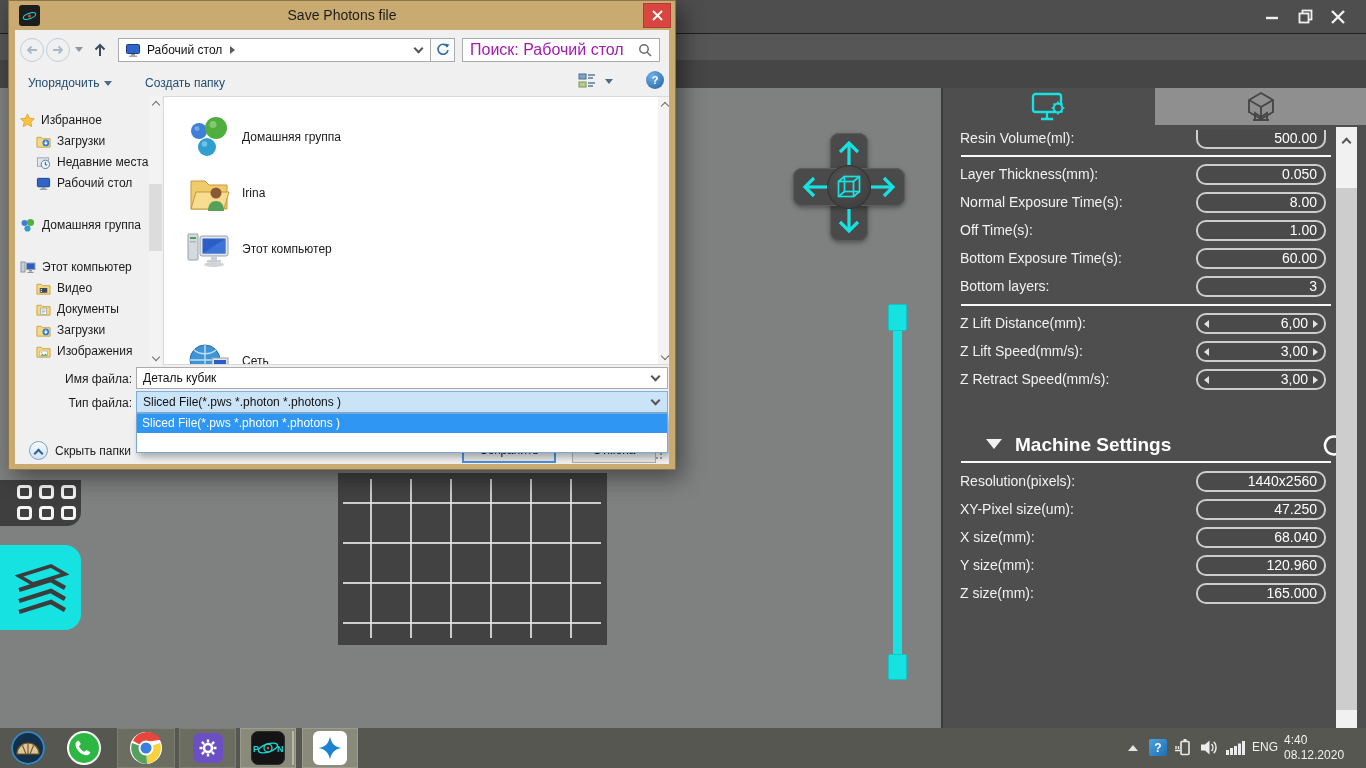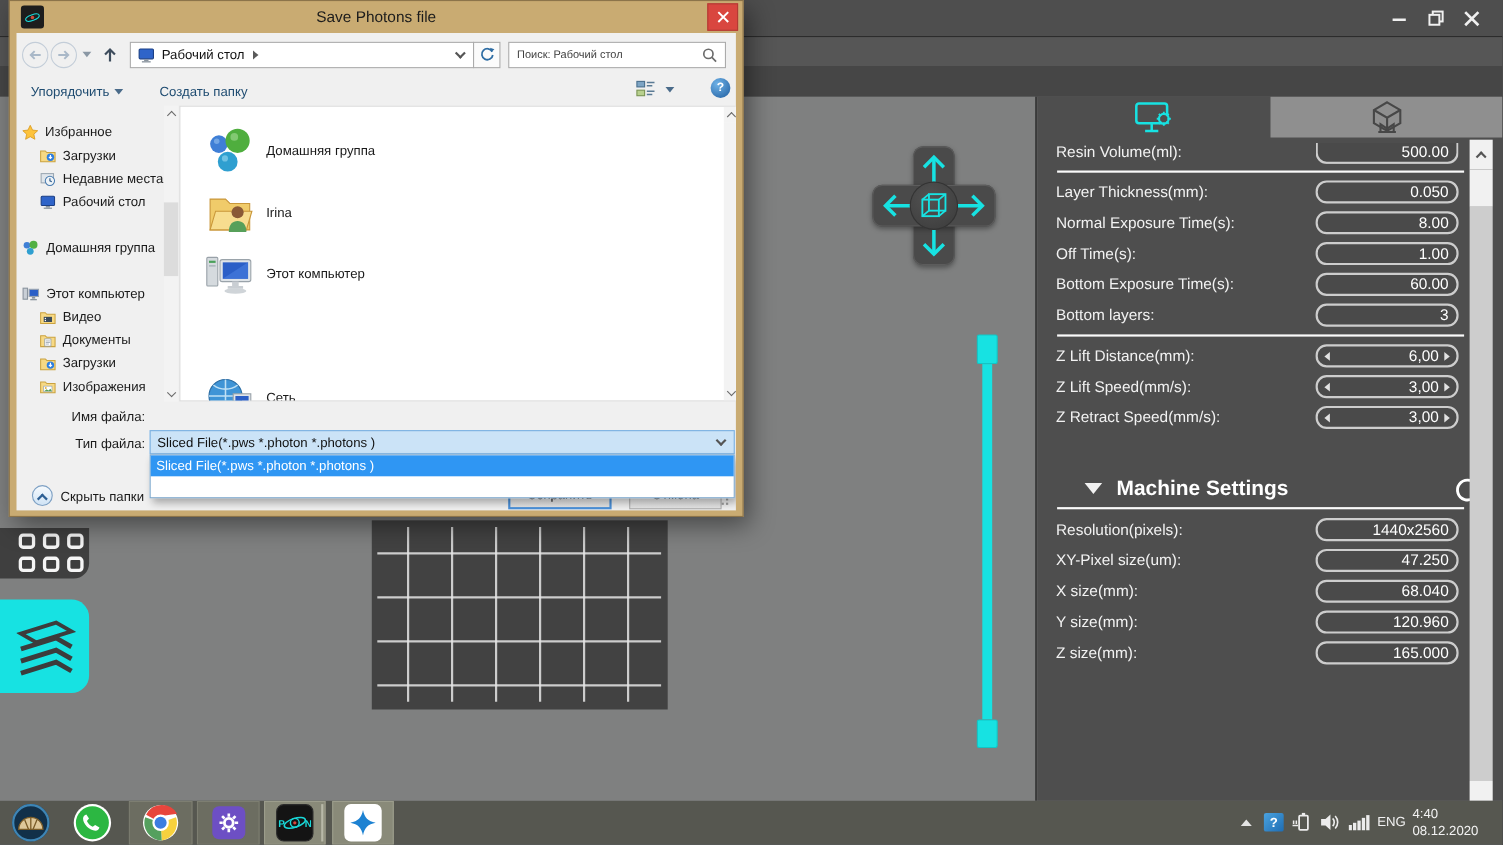--- a/index.html
+++ b/index.html
@@ -57,21 +57,21 @@
   
   .dialog{left:8px;top:0;width:668px;height:470px;background:#c9ab72;border:1px solid #8c744a;box-sizing:border-box;
      box-shadow:6px 8px 22px rgba(0,0,0,.45)}
   .dlg-title{left:0;top:0;width:100%;height:29px;text-align:center;font-size:14px;color:#1c1c1c;line-height:29px}
   .dlg-close{right:4px;top:2px;width:28px;height:25px;background:#d9463f;border:1px solid #b23a34;box-sizing:border-box;
      display:flex;align-items:center;justify-content:center;cursor:pointer}
   .dlg-body{left:6px;top:29px;width:654px;height:434px;background:#f0f0f0;overflow:hidden}
   .navcirc{width:24px;height:24px;border-radius:50%;border:1.5px solid #c3cdd8;box-sizing:border-box;display:flex;align-items:center;justify-content:center;cursor:pointer}
   .addrbar{background:#fff;border:1px solid #ababab;box-sizing:border-box;display:flex;align-items:center;cursor:text}
   .searchbox{background:#fff;border:1px solid #ababab;box-sizing:border-box;display:flex;align-items:center;cursor:text}
-  .searchbox .ph{flex:1;color:#404040;font-size:10px;padding-left:7px;white-space:nowrap;overflow:hidden}
+  .searchbox .ph{flex:1;color:#a21caf;font-size:16px;padding-left:7px;white-space:nowrap;overflow:hidden}
   .cmdtext{font-size:12px;color:#1f4c71;cursor:pointer;display:flex;align-items:center;gap:5px}
   .tri-d{width:0;height:0;border-left:4px solid transparent;border-right:4px solid transparent;border-top:5px solid #4a6b8a}
   .listpanel{left:148px;top:66px;width:509px;height:269px;background:#fff;border:1px solid #d9d9d9;box-sizing:border-box;overflow:hidden}
   .sideitem{position:absolute;height:20px;display:flex;align-items:center;gap:6px;font-size:12px;color:#1a1a1a;cursor:pointer;white-space:nowrap}
   .fitem{position:absolute;display:flex;align-items:center;gap:10px;cursor:pointer}
   .fitem .lbl{font-size:12px;color:#1a1a1a;white-space:nowrap}
   .sscroll{background:#f3f3f3}
   .sthumb{background:#dcdcdc}
   .flabel{font-size:12px;color:#1a1a1a;text-align:right}
   .combo{background:#fff;border:1px solid #ababab;box-sizing:border-box;display:flex;align-items:center;cursor:pointer}
@@ -600,20 +600,24 @@
         <div class="abs sscroll scrollarrow" style="left:494px;top:0;width:14px;height:14px">
             <span class="chev up" style="border-color:#6b6b6b;width:6px;height:6px;border-width:1.5px"></span>
           </div>
         <div class="abs sscroll" style="left:494px;top:14px;width:14px;height:239px"></div>
         <div class="abs sscroll scrollarrow" style="left:494px;top:253px;width:14px;height:14px">
             <span class="chev down" style="border-color:#6b6b6b;width:6px;height:6px;border-width:1.5px"></span>
           </div>
       </div>
 
       <div class="abs flabel" style="left:0;top:342px;width:117px">Имя файла:</div>
+      <div class="abs combo" style="left:121px;top:337px;width:532px;height:22px">
+        <span class="val">Деталь кубик</span>
+        <span class="chev down" style="margin-right:8px"></span>
+      </div>
 
       <div class="abs flabel" style="left:0;top:366px;width:117px">Тип файла:</div>
       <div class="abs combo sel" style="left:121px;top:361px;width:532px;height:22px">
         <span class="val">Sliced File(*.pws *.photon *.photons )</span>
         <span class="chev down" style="margin-right:8px"></span>
       </div>
 
       <div class="abs dropdown" style="left:121px;top:383px;width:532px;height:40px">
         <div class="opt hl">Sliced File(*.pws *.photon *.photons )</div>
         <div class="opt" style="height:18px"></div>

